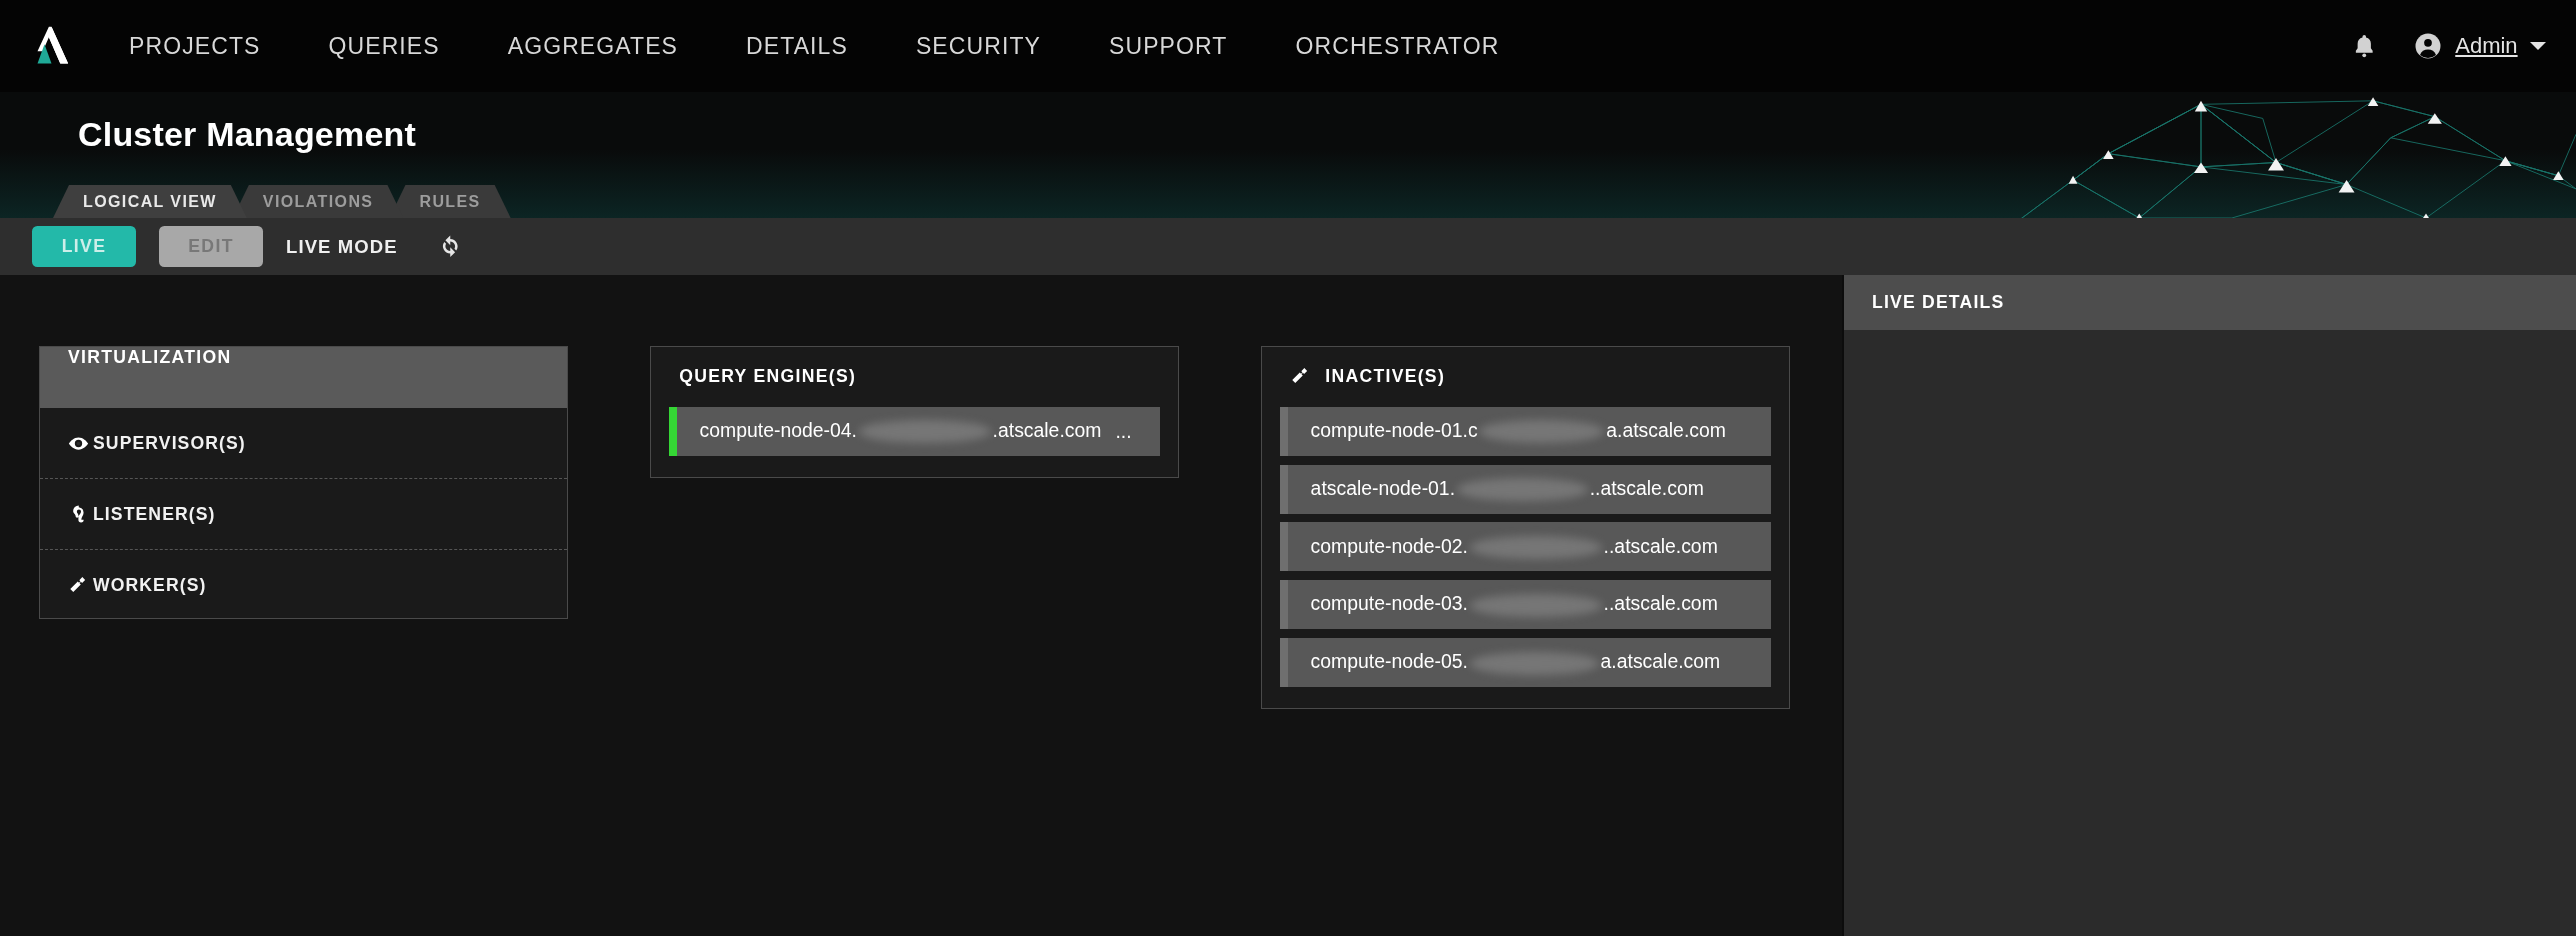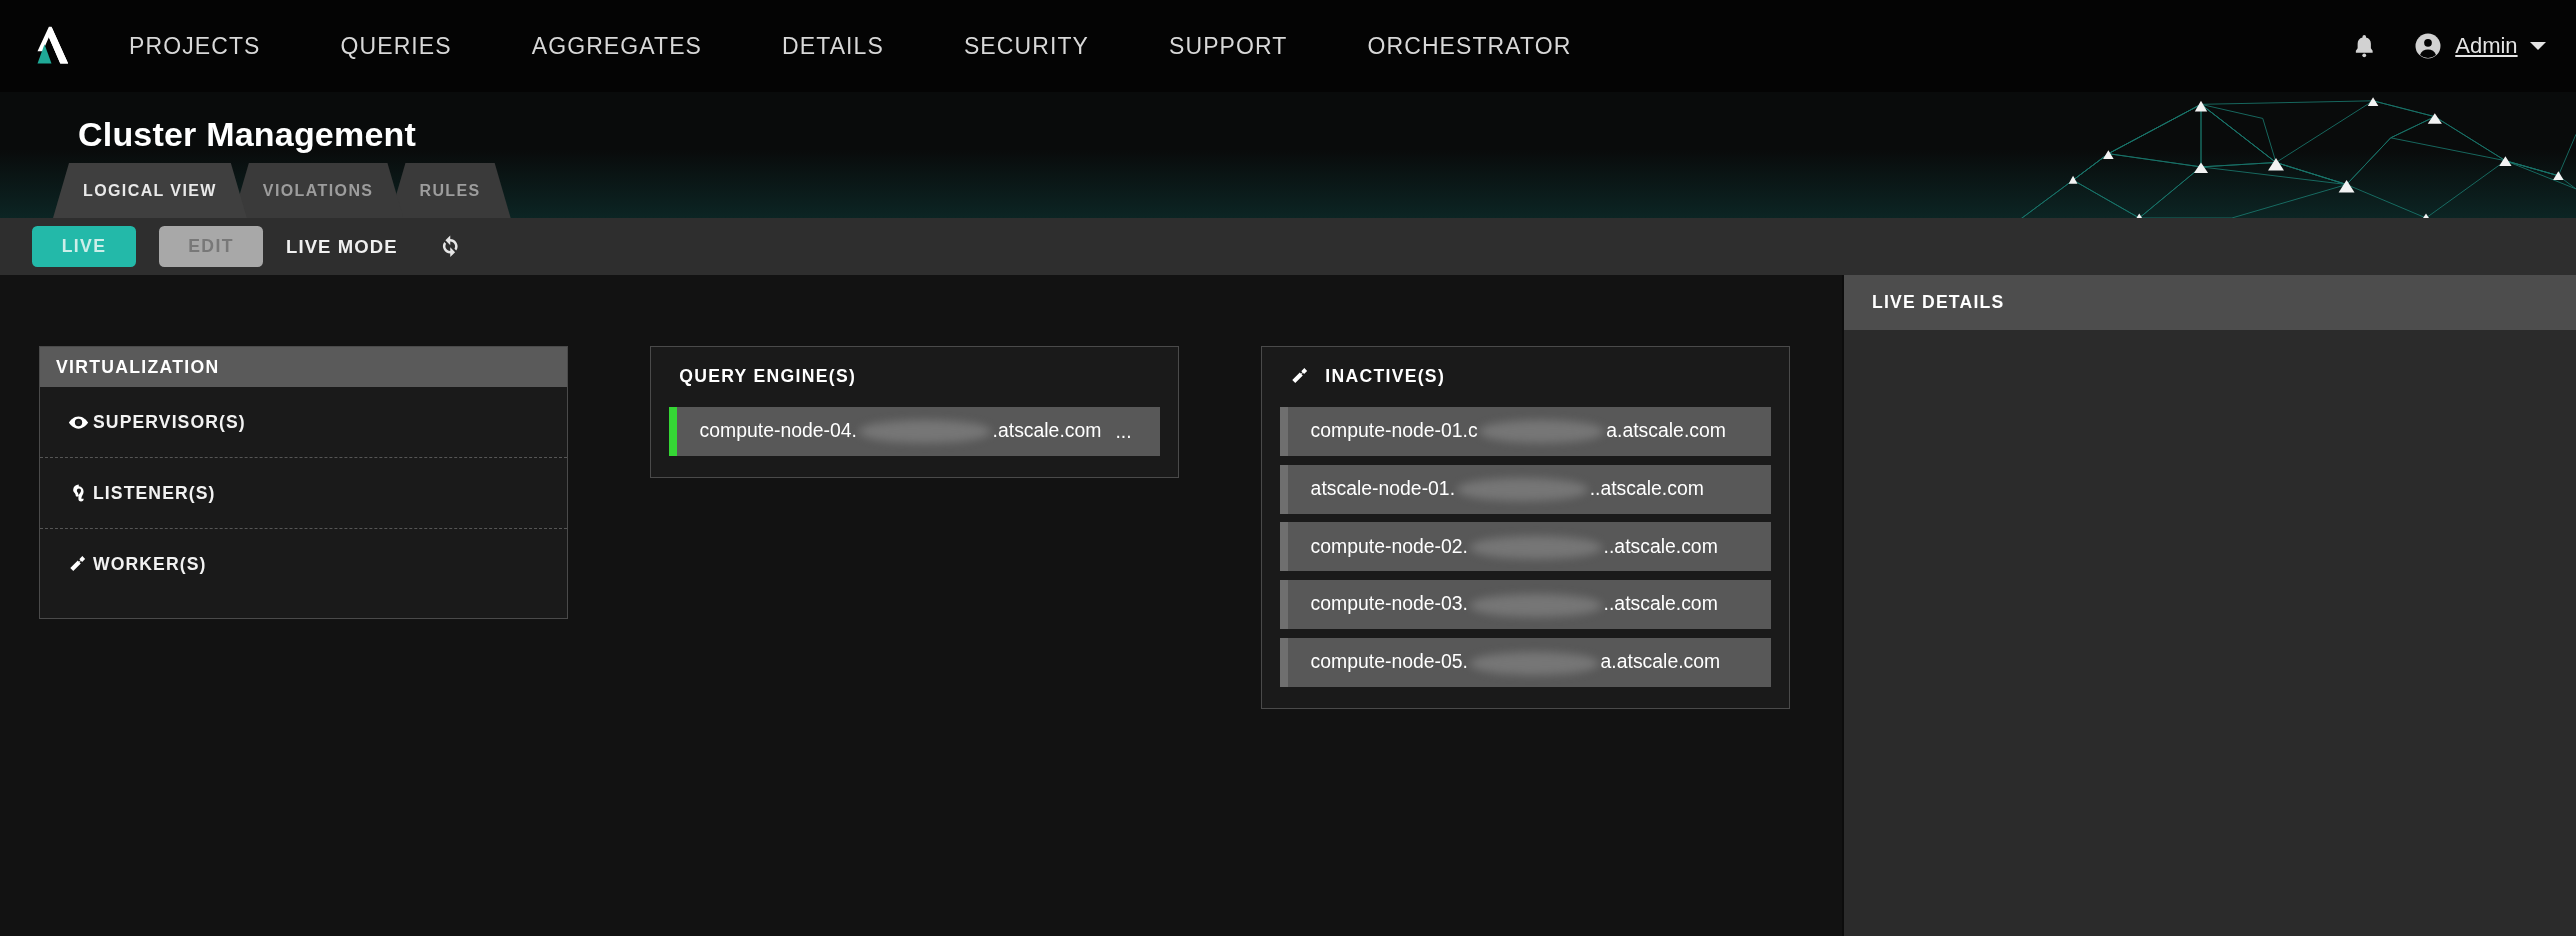--- a/index.html
+++ b/index.html
@@ -15,21 +15,21 @@
     position: absolute; left: 0; top: 0;
     width: 2576px; height: 92px;
     background: #040404;
     display: flex; align-items: center;
   }
   .logo-wrap {
     width: 95px; height: 92px;
     display: flex; align-items: center; justify-content: center;
     flex: 0 0 auto;
   }
-  .nav-links { display: flex; align-items: center; height: 92px; gap: 12px; }
+  .nav-links { display: flex; align-items: center; height: 92px; }
   .nav-link {
     color: #d8d8d8;
     font-size: 23px;
     font-weight: 400;
     letter-spacing: 1.1px;
     padding: 0 34px;
     line-height: 92px;
     white-space: nowrap;
     cursor: pointer;
   }
@@ -60,21 +60,21 @@
   .page-title {
     position: absolute; left: 78px; top: 23px;
     color: #ffffff;
     font-size: 34px;
     font-weight: bold;
     letter-spacing: 0.2px;
   }
   .tabs { position: absolute; left: 53px; bottom: 0; display: flex; align-items: flex-end; }
   .tab {
     position: relative;
-    height: 55px;
+    height: 33px;
     background: #3a3a3a;
     color: #9d9d9d;
     font-size: 16px;
     font-weight: bold;
     letter-spacing: 1.4px;
     display: flex; align-items: center; justify-content: center;
     padding: 0 30px;
     margin-right: -14px;
     clip-path: polygon(16px 0, calc(100% - 16px) 0, 100% 100%, 0 100%);
     cursor: pointer;
@@ -130,22 +130,22 @@
   .detail-body { height: 607px; background: #2b2b2b; }
 
   
   .virt-card {
     position: absolute; left: 39px; top: 71px;
     width: 529px; height: 273px;
     background: #1a1a1a;
     border: 0.9px solid #4a4a4a;
   }
   .virt-head {
-    height: 40px; background: #5a5a5a;
-    display: flex; align-items: center; padding-left: 16px;
+    height: 61px; background: #5a5a5a;
+    display: flex; padding-left: 28px;
     color: #ffffff; font-size: 17.6px; font-weight: bold; letter-spacing: 1.3px;
   }
   .virt-row {
     height: 71px;
     display: flex; align-items: center;
     padding-left: 28px; gap: 4px;
     border-bottom: 0.9px dashed #555;
     cursor: pointer;
   }
   .virt-row:last-child { border-bottom: none; }

